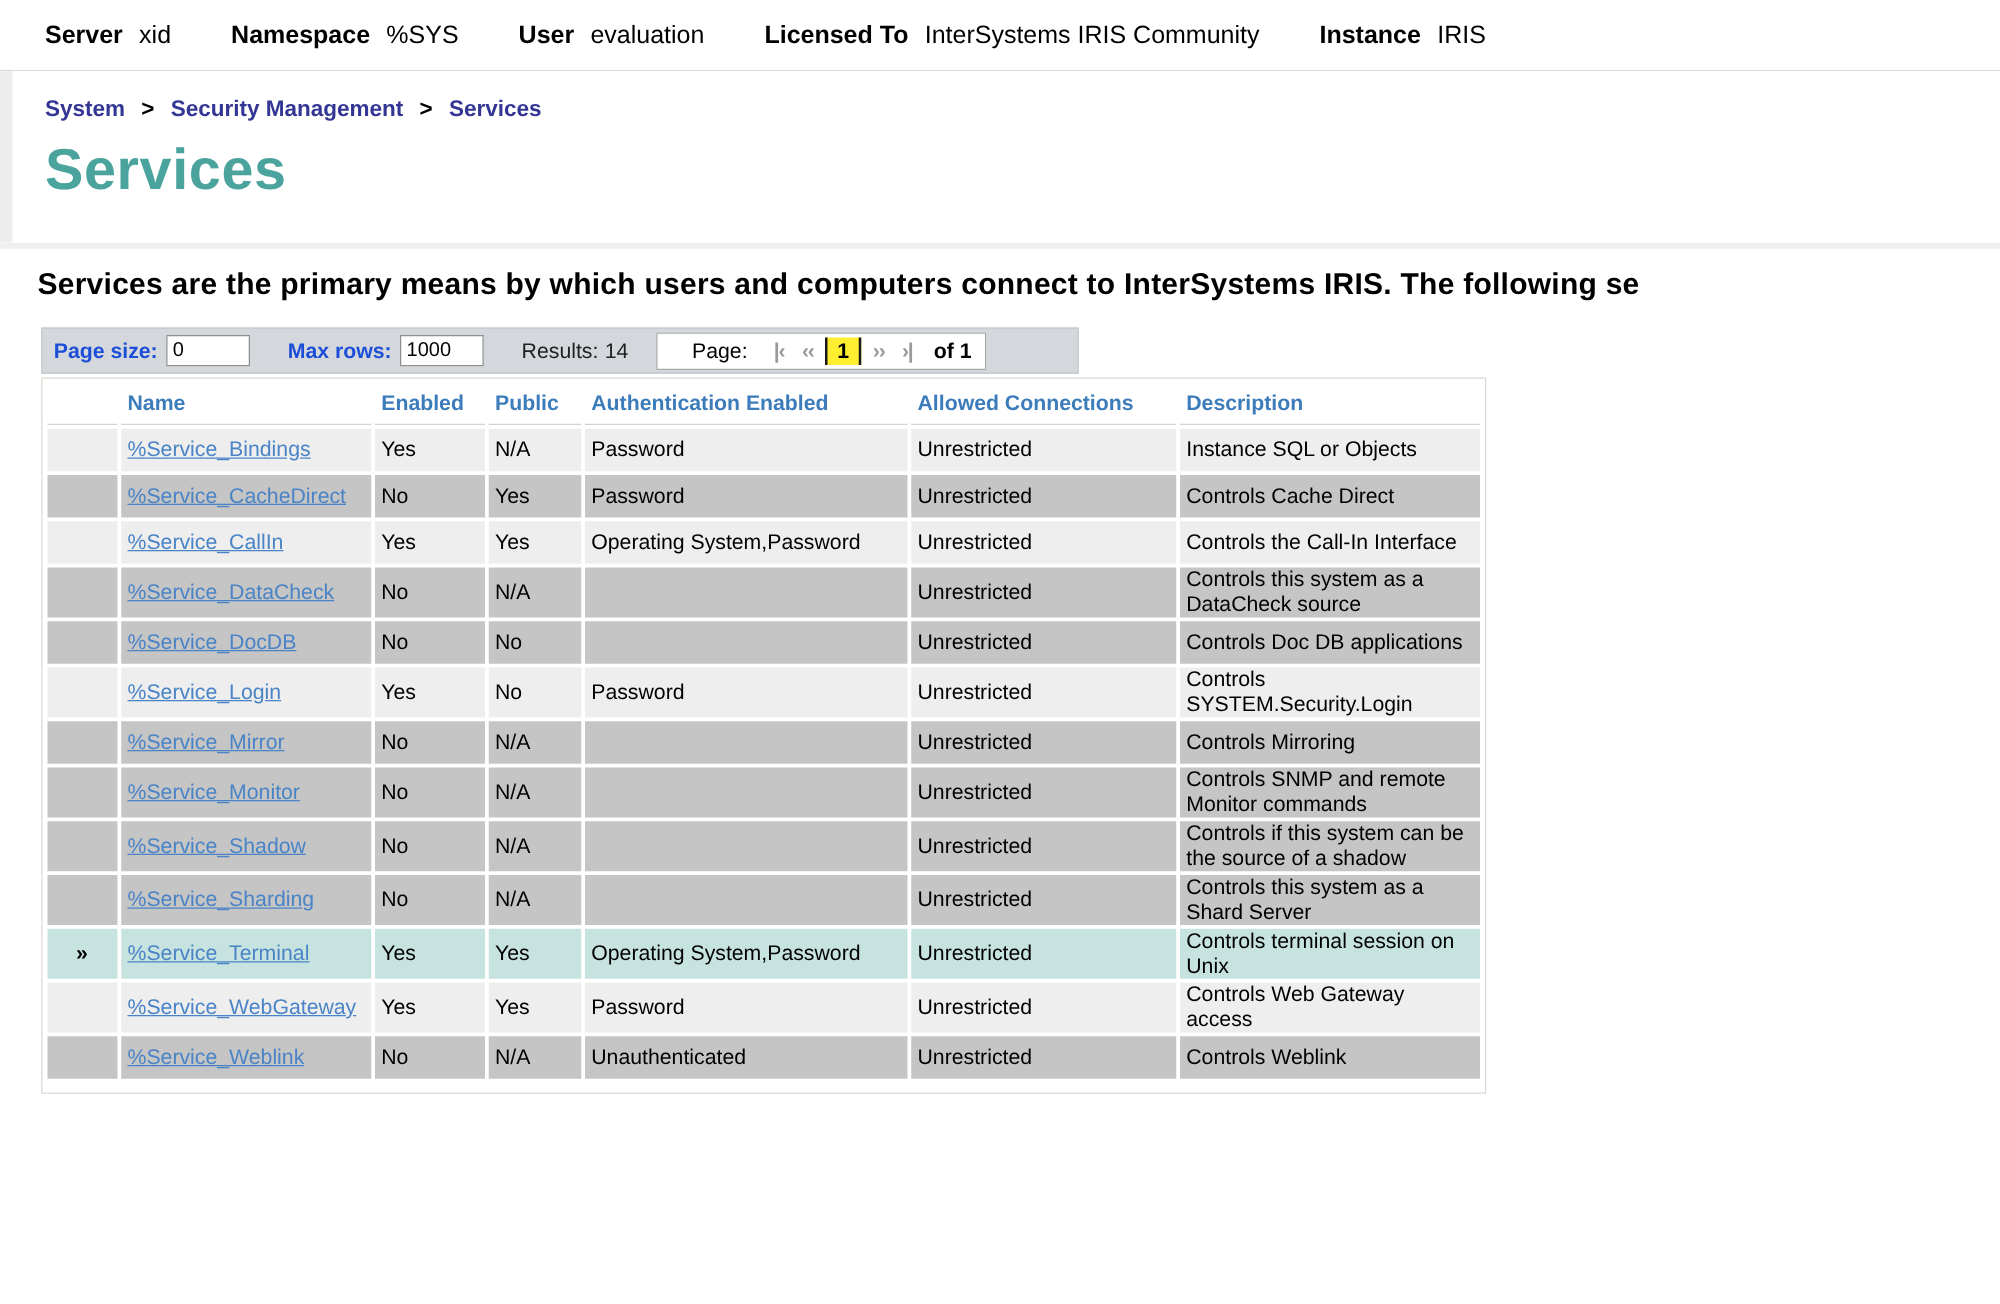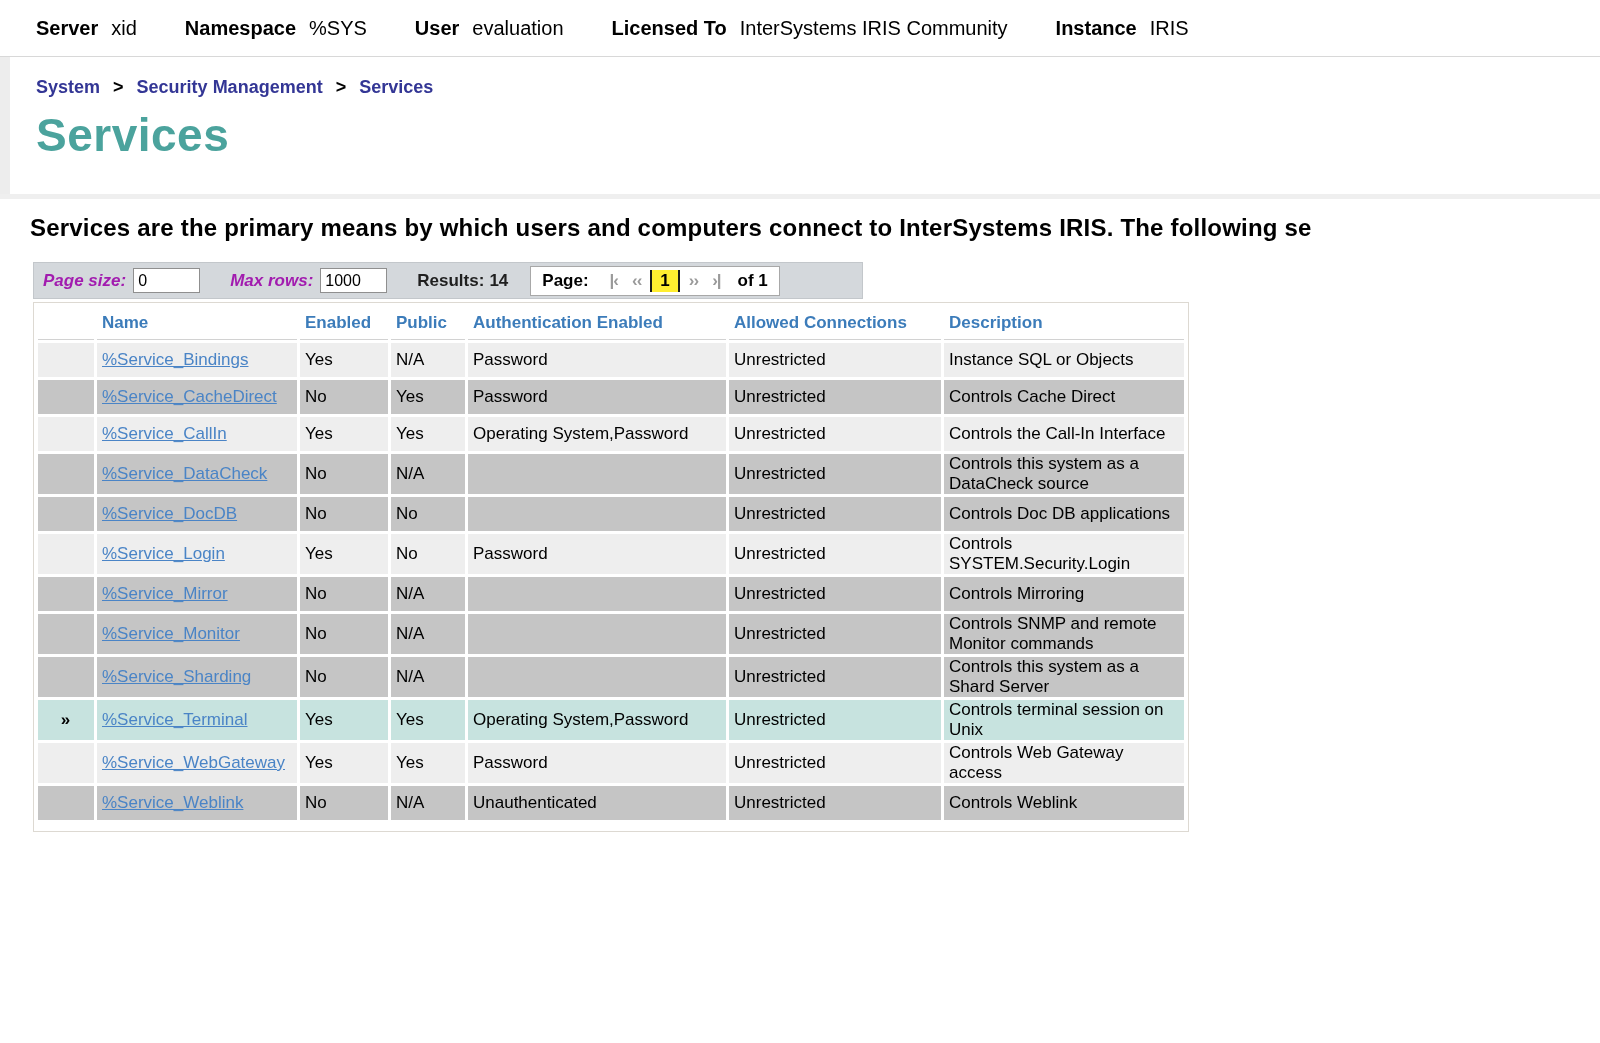--- a/index.html
+++ b/index.html
@@ -27,28 +27,28 @@
   .breadcrumb{font-size:18px;font-weight:bold;}
   .breadcrumb a{color:var(--breadcrumb);text-decoration:none;cursor:pointer;}
   .breadcrumb .sep{color:#000;margin:0 8px;font-weight:bold;}
   .page-title{margin-top:10px;font-size:46px;font-weight:bold;color:var(--accent);letter-spacing:0.5px;}
   .band-divider{height:5px;background:#efefef;}
   
   .description{margin:15px 0 0 30px;font-size:24px;font-weight:bold;white-space:nowrap;overflow:hidden;letter-spacing:0.2px;}
   
   .toolbar{margin:20px 0 0 33px;width:830px;height:37px;background:var(--toolbar-bg);
     border:1px solid #c3c7cb;display:flex;align-items:center;padding:0 9px;font-size:17px;white-space:nowrap;}
-  .toolbar .tlbl{font-weight:bold;margin-right:7px;color:#a21caf;font-style:italic;}
+  .toolbar .tlbl{font-weight:bold;margin-right:7px;color:#1d4ed8;}
   .toolbar input{width:67px;height:25px;border:1px solid #8f8f8f;background:#fff;
     font-family:"Liberation Sans",sans-serif;font-size:16px;padding:0 4px;margin-right:30px;}
-  .results{font-weight:bold;margin-right:22px;color:#1f1f1f;}
+  .results{font-weight:normal;margin-right:22px;color:#1f1f1f;}
   .results .rv{margin-left:5px;}
   .pager{background:#fff;border:1px solid #a8a8a8;height:30px;display:flex;align-items:center;
     padding:0 11px;font-size:17px;}
-  .pager .plbl{font-weight:bold;margin-right:14px;}
+  .pager .plbl{font-weight:normal;margin-right:14px;margin-left:17px;}
   .pager .arrow{color:#9a9a9a;font-weight:bold;margin:0 7px;cursor:pointer;letter-spacing:-1px;}
   .pager .current{background:var(--highlight);border-left:2px solid #1a1a1a;border-right:2px solid #1a1a1a;
     padding:1px 8px;font-weight:bold;margin:0 2px;}
   .pager .of{font-weight:bold;margin-left:10px;}
   
   .table-frame{margin:3px 0 0 33px;width:1156px;border:1px solid #ddd9d2;background:#fff;padding:1px 1px 8px 1px;}
   table{width:100%;border-collapse:separate;border-spacing:3px;font-size:17px;}
   th{text-align:left;color:var(--header-blue);font-weight:bold;height:33px;
     padding:0 6px 0 5px;background:#fff;border-bottom:1px solid #d2d2d2;}
   td{height:34px;padding:0 6px 0 5px;vertical-align:middle;}
@@ -198,20 +198,29 @@
           <td class="c-marker"></td>
           <td><a class="service-link">%Service_Monitor</a></td>
           <td>No</td>
           <td>N/A</td>
           <td></td>
           <td>Unrestricted</td>
           <td>Controls SNMP and remote Monitor commands</td>
         </tr>
         <tr class="dark">
           <td class="c-marker"></td>
+          <td><a class="service-link">%Service_Shadow</a></td>
+          <td>No</td>
+          <td>N/A</td>
+          <td></td>
+          <td>Unrestricted</td>
+          <td>Controls if this system can be the source of a shadow</td>
+        </tr>
+        <tr class="dark">
+          <td class="c-marker"></td>
           <td><a class="service-link">%Service_Sharding</a></td>
           <td>No</td>
           <td>N/A</td>
           <td></td>
           <td>Unrestricted</td>
           <td>Controls this system as a Shard Server</td>
         </tr>
         <tr class="selected">
           <td class="c-marker">»</td>
           <td><a class="service-link">%Service_Terminal</a></td>

